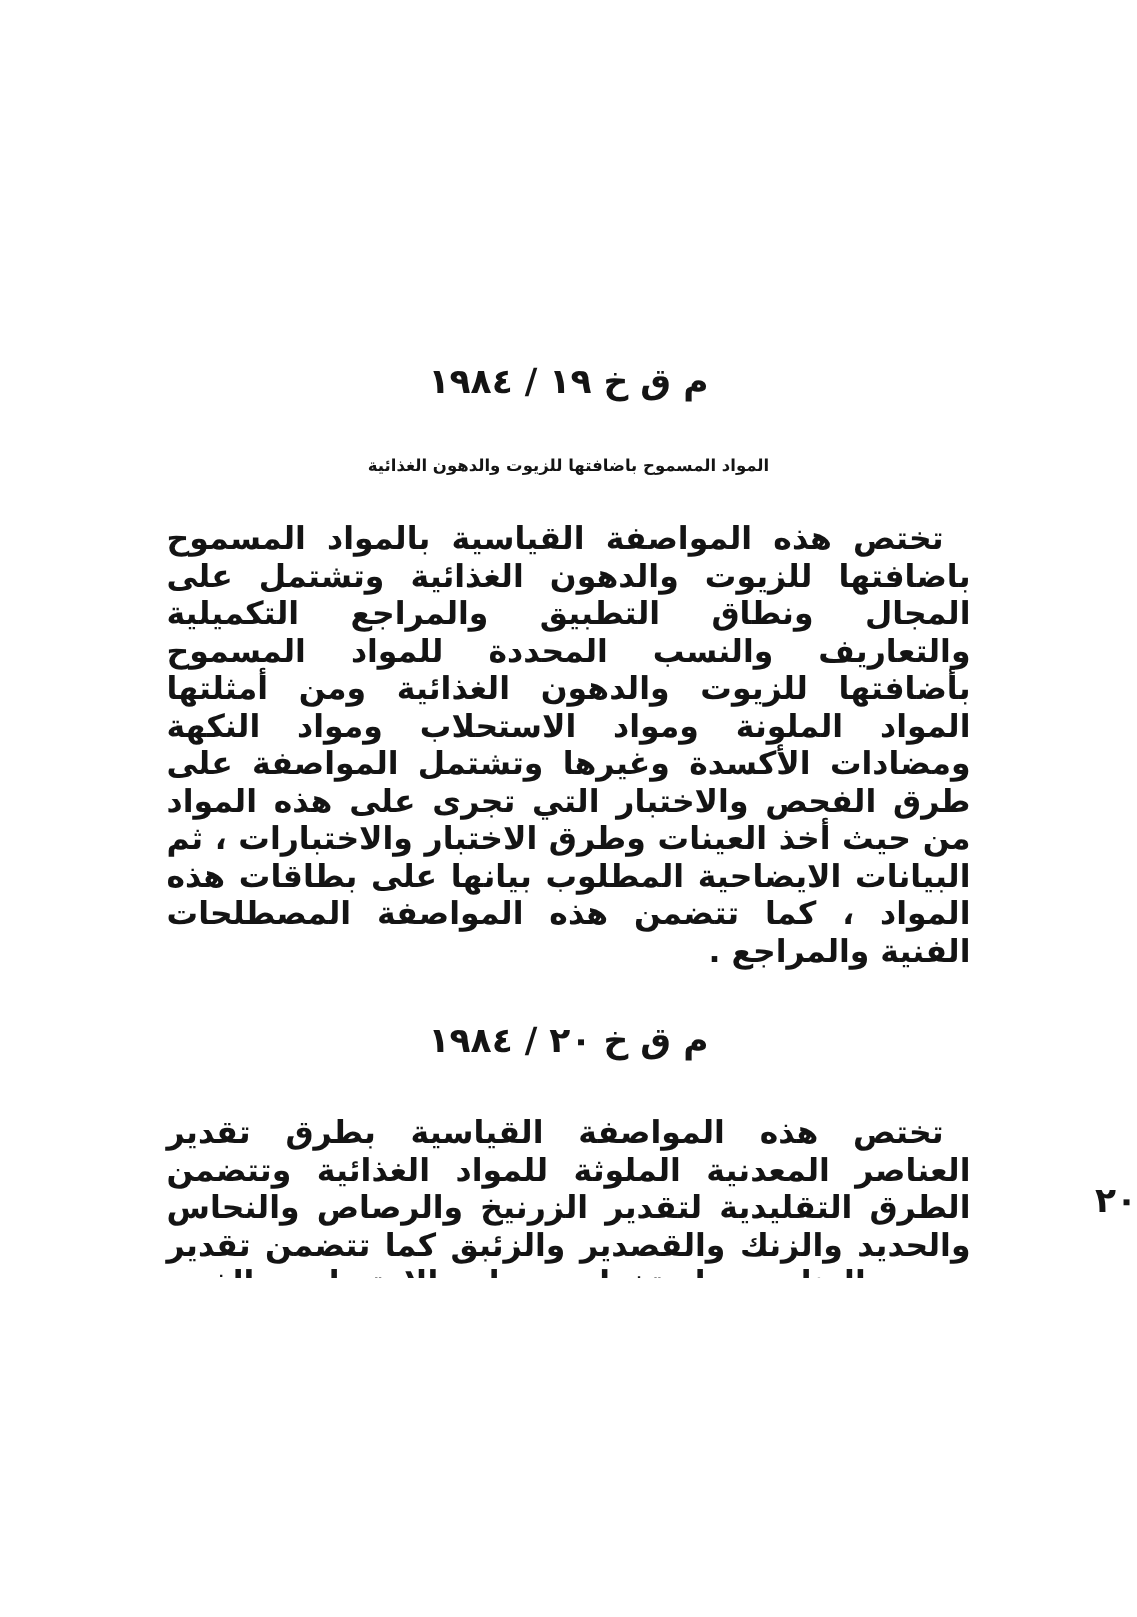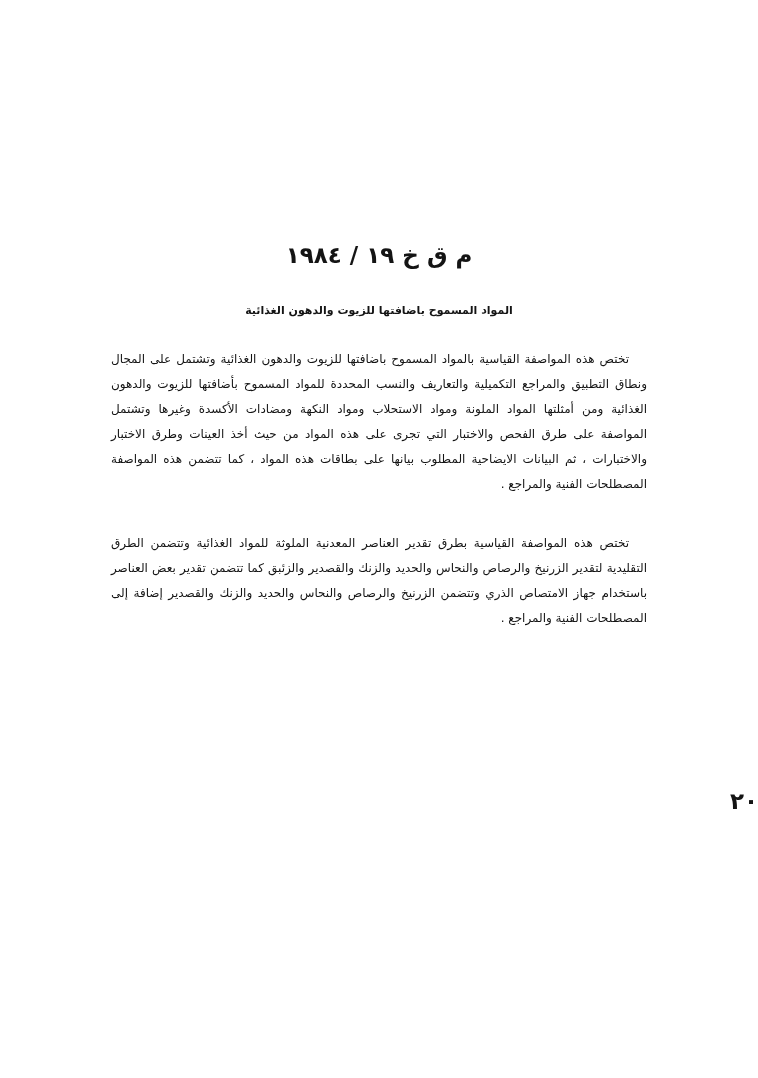--- a/index.html
+++ b/index.html
@@ -33,22 +33,22 @@
     letter-spacing: 1px;
     margin: 0 0 36px 0;
   }
   .section-subheading {
     text-align: center;
     font-weight: 700;
     font-size: 11px;
     margin: 0 0 30px 0;
   }
   .section-body {
-    font-size: 12px;
-    font-weight: 400;
+    font-size: 21px;
+    font-weight: 700;
     line-height: 25px;
     text-align: justify;
     margin: 0 0 34px 0;
   }
   .section-body::before {
     
     content: "";
     display: inline-block;
     width: 18px;
   }
@@ -72,19 +72,20 @@
 <div class="page">
   <div class="content">
 
     <div class="section">
       <div class="section-heading">م ق خ ١٩ / ١٩٨٤</div>
       <div class="section-subheading">المواد المسموح باضافتها للزيوت والدهون الغذائية</div>
       <p class="section-body">تختص هذه المواصفة القياسية بالمواد المسموح باضافتها للزيوت والدهون الغذائية وتشتمل على المجال ونطاق التطبيق والمراجع التكميلية والتعاريف والنسب المحددة للمواد المسموح بأضافتها للزيوت والدهون الغذائية ومن أمثلتها المواد الملونة ومواد الاستحلاب ومواد النكهة ومضادات الأكسدة وغيرها وتشتمل المواصفة على طرق الفحص والاختبار التي تجرى على هذه المواد من حيث أخذ العينات وطرق الاختبار والاختبارات ، ثم البيانات الايضاحية المطلوب بيانها على بطاقات هذه المواد ، كما تتضمن هذه المواصفة المصطلحات الفنية والمراجع .</p>
     </div>
 
     <div class="section">
+      <div class="section-heading">م ق خ ٢٠ / ١٩٨٤</div>
       <p class="section-body">تختص هذه المواصفة القياسية بطرق تقدير العناصر المعدنية الملوثة للمواد الغذائية وتتضمن الطرق التقليدية لتقدير الزرنيخ والرصاص والنحاس والحديد والزنك والقصدير والزئبق كما تتضمن تقدير بعض العناصر باستخدام جهاز الامتصاص الذري وتتضمن الزرنيخ والرصاص والنحاس والحديد والزنك والقصدير إضافة إلى المصطلحات الفنية والمراجع .</p>
     </div>
 
   </div>
 
   <div class="page-number">٢٠</div>
 </div>
 
 </body></html>

